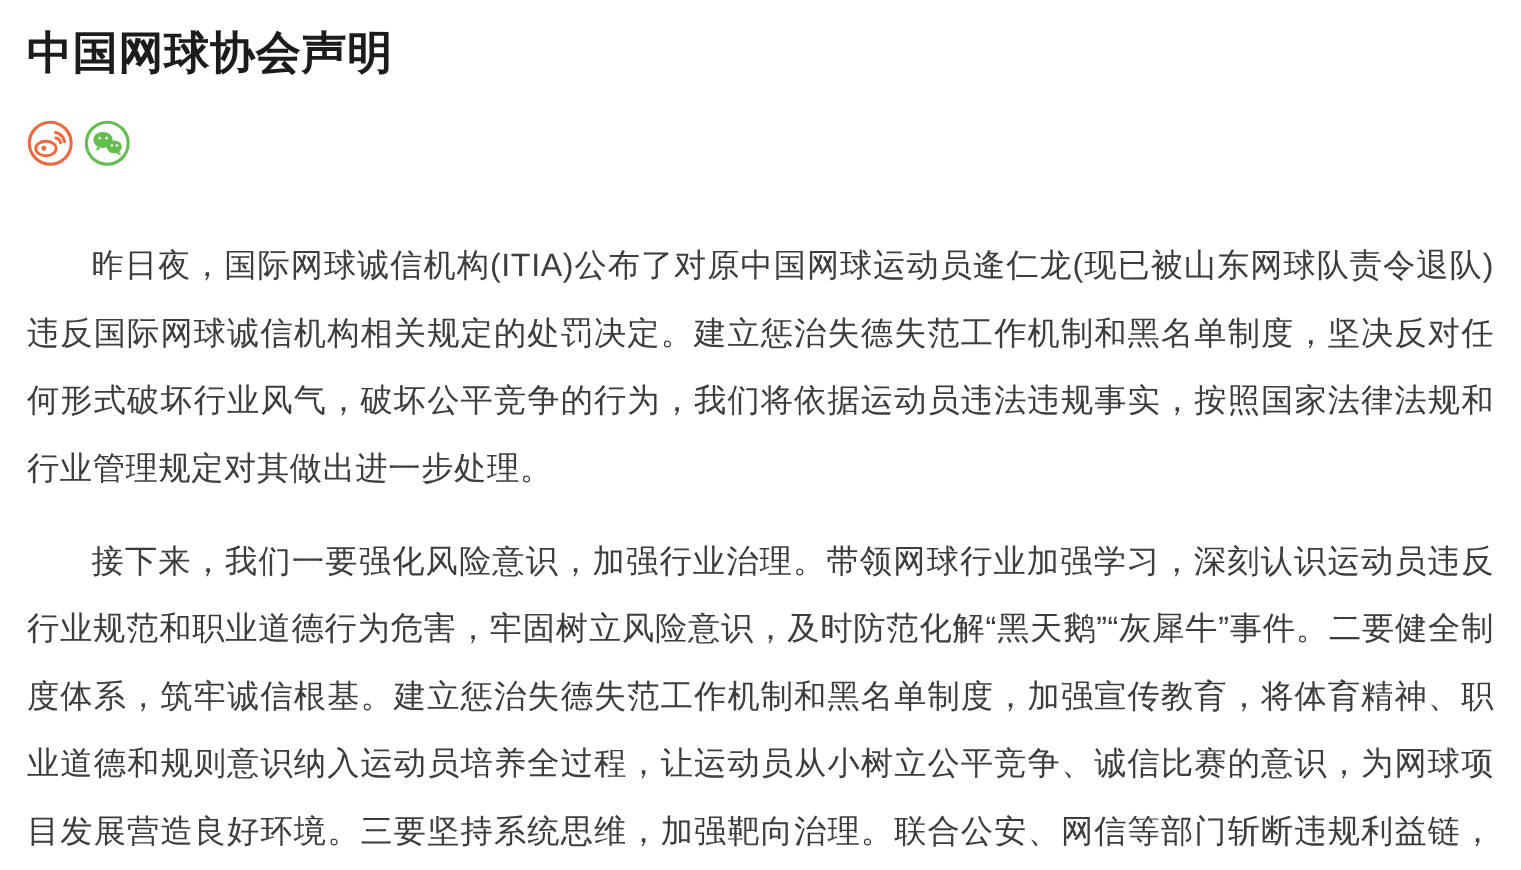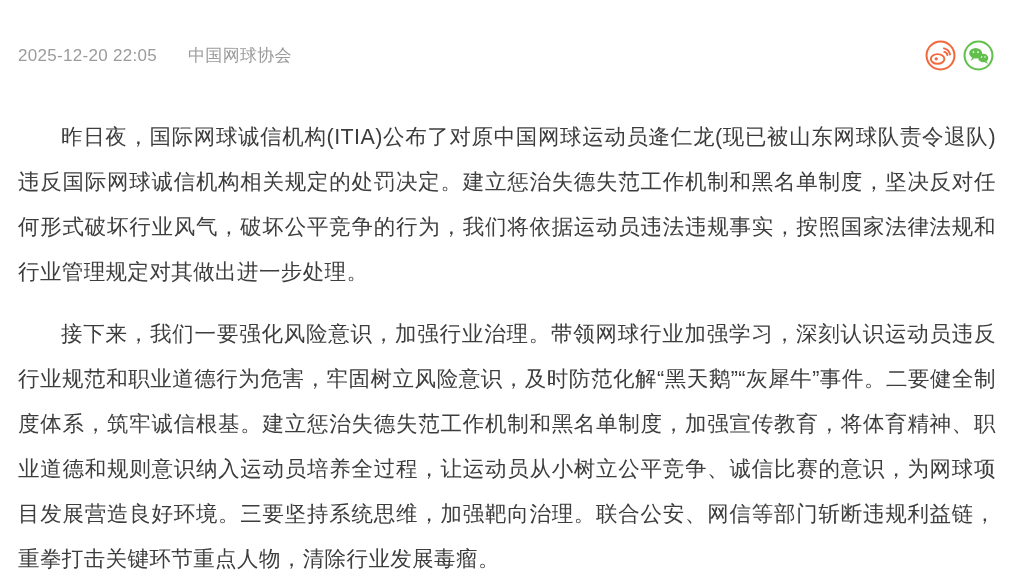--- a/index.html
+++ b/index.html
@@ -62,26 +62,23 @@
   }
   .article-body p + p {
     margin-top: 17px;
   }
 </style>
 </head>
 <body>
 
 <div class="page">
 
+  <h1 class="article-title">中国网球协会声明</h1>
 
   <div class="meta-row">
-    <div class="meta-left">
-      <span class="datetime">2025-12-20 22:05</span>
-      <span class="source">中国网球协会</span>
-    </div>
 
     <div class="share-icons">
       <button class="icon-btn" title="分享到微博">
         <svg width="31" height="31" viewBox="0 0 32 32" aria-hidden="true">
           <circle cx="16" cy="16" r="14.4" fill="none" stroke="#f1683c" stroke-width="2.1"></circle>
           <ellipse cx="13" cy="19.6" rx="7" ry="5" fill="none" stroke="#f1683c" stroke-width="2"></ellipse>
           <circle cx="11.6" cy="19.4" r="1.7" fill="#f1683c"></circle>
           <path d="M19.6 8.6 a 8 8 0 0 1 6.2 6.4" fill="none" stroke="#f1683c" stroke-width="2" stroke-linecap="round"></path>
           <path d="M19.9 12.3 a 4.2 4.2 0 0 1 3.2 3.3" fill="none" stroke="#f1683c" stroke-width="2" stroke-linecap="round"></path>
         </svg>

